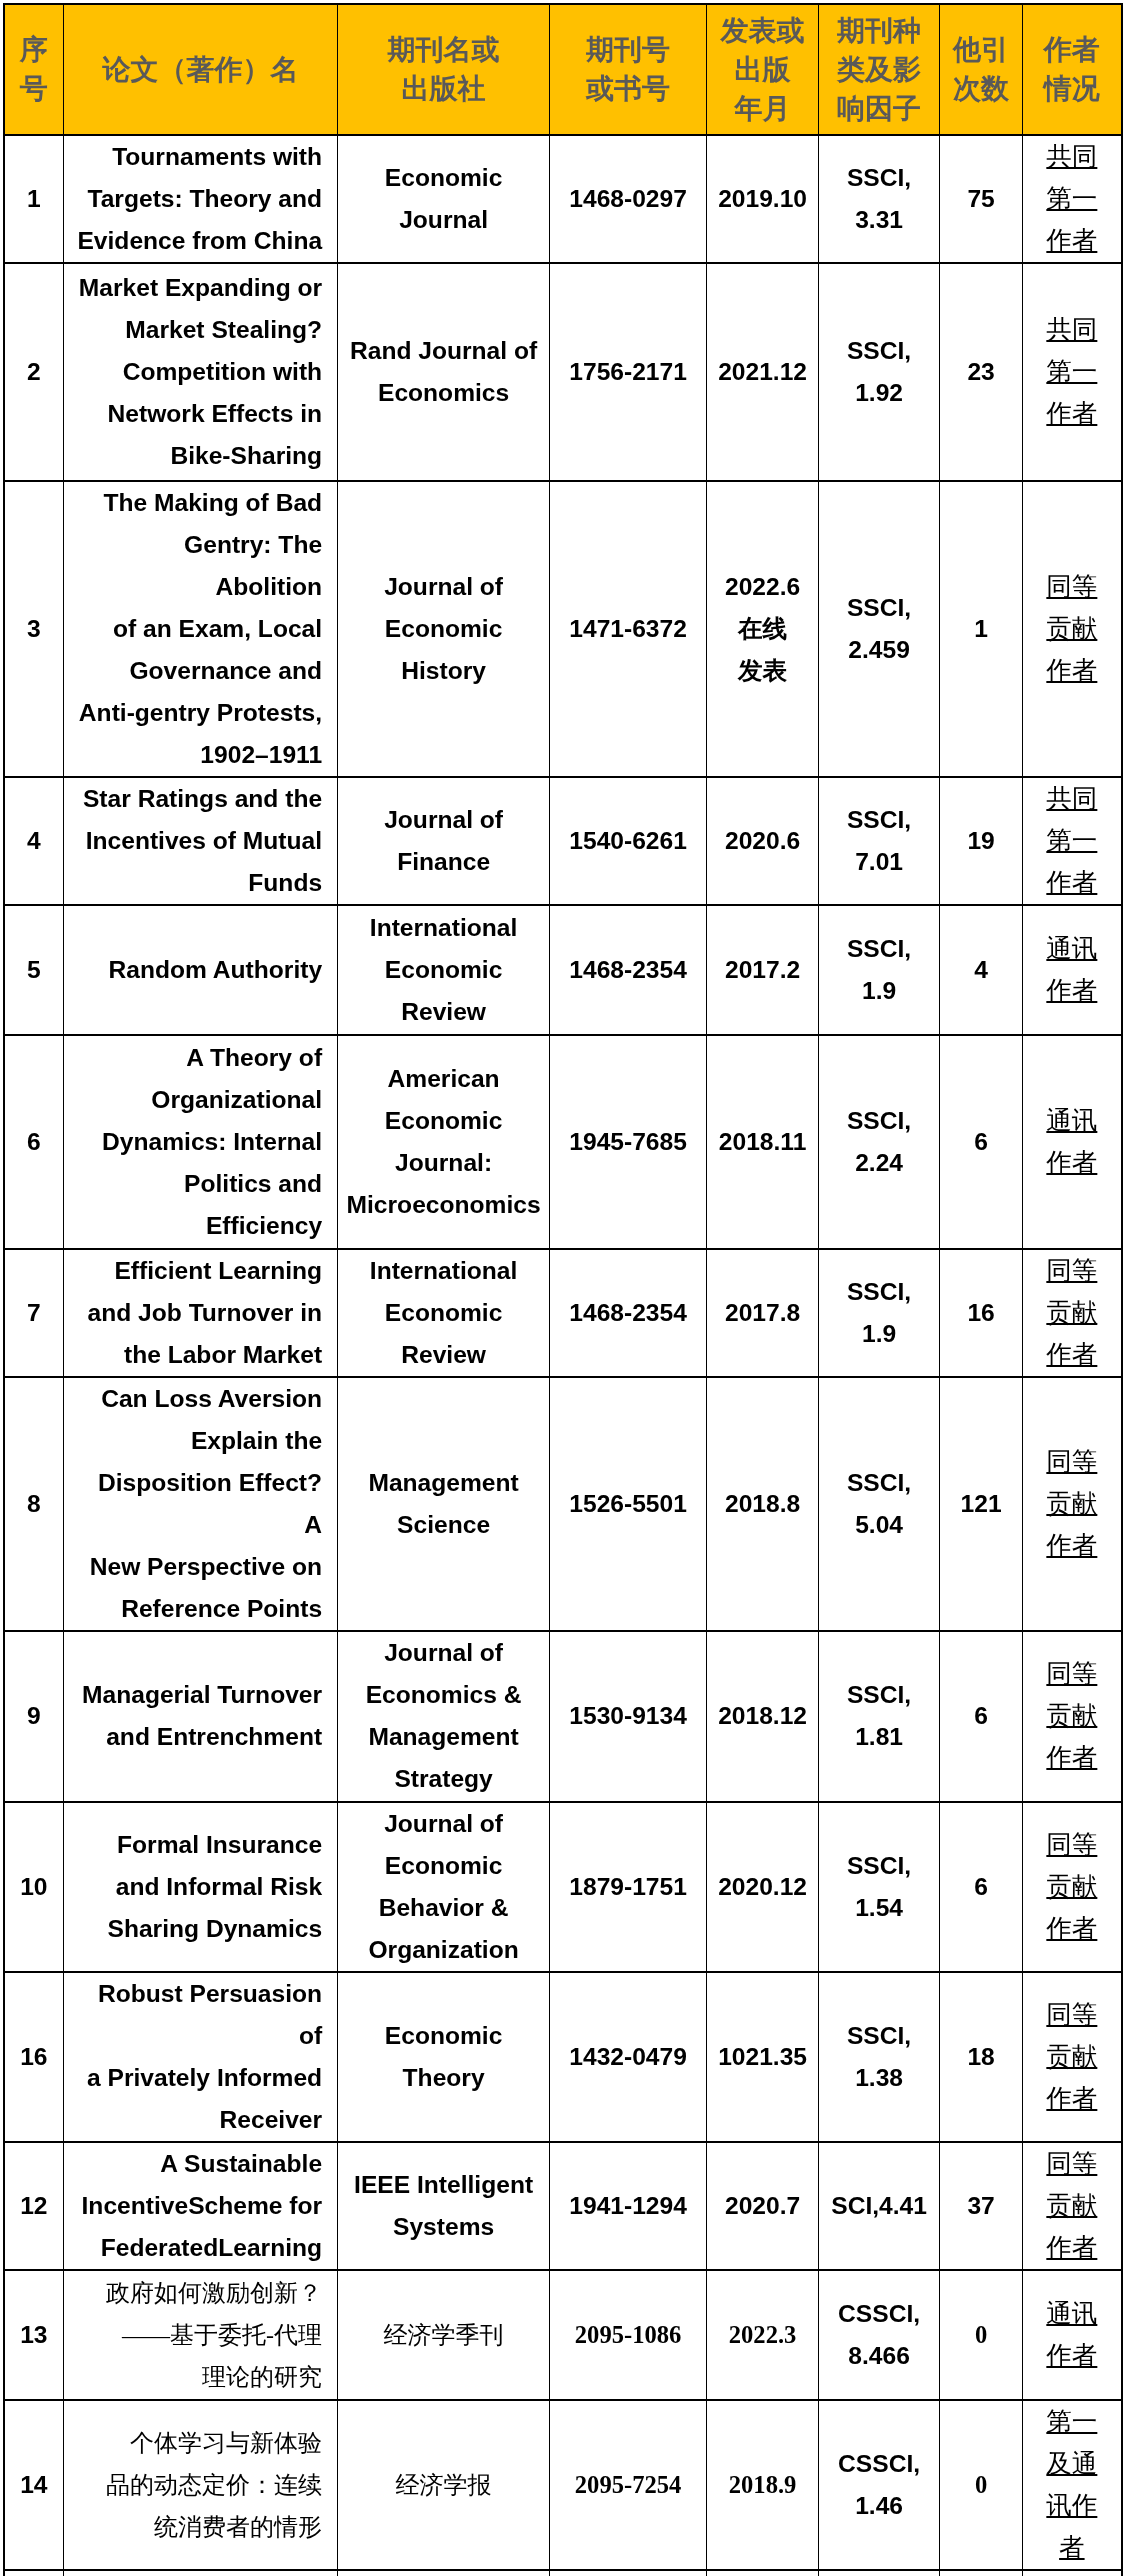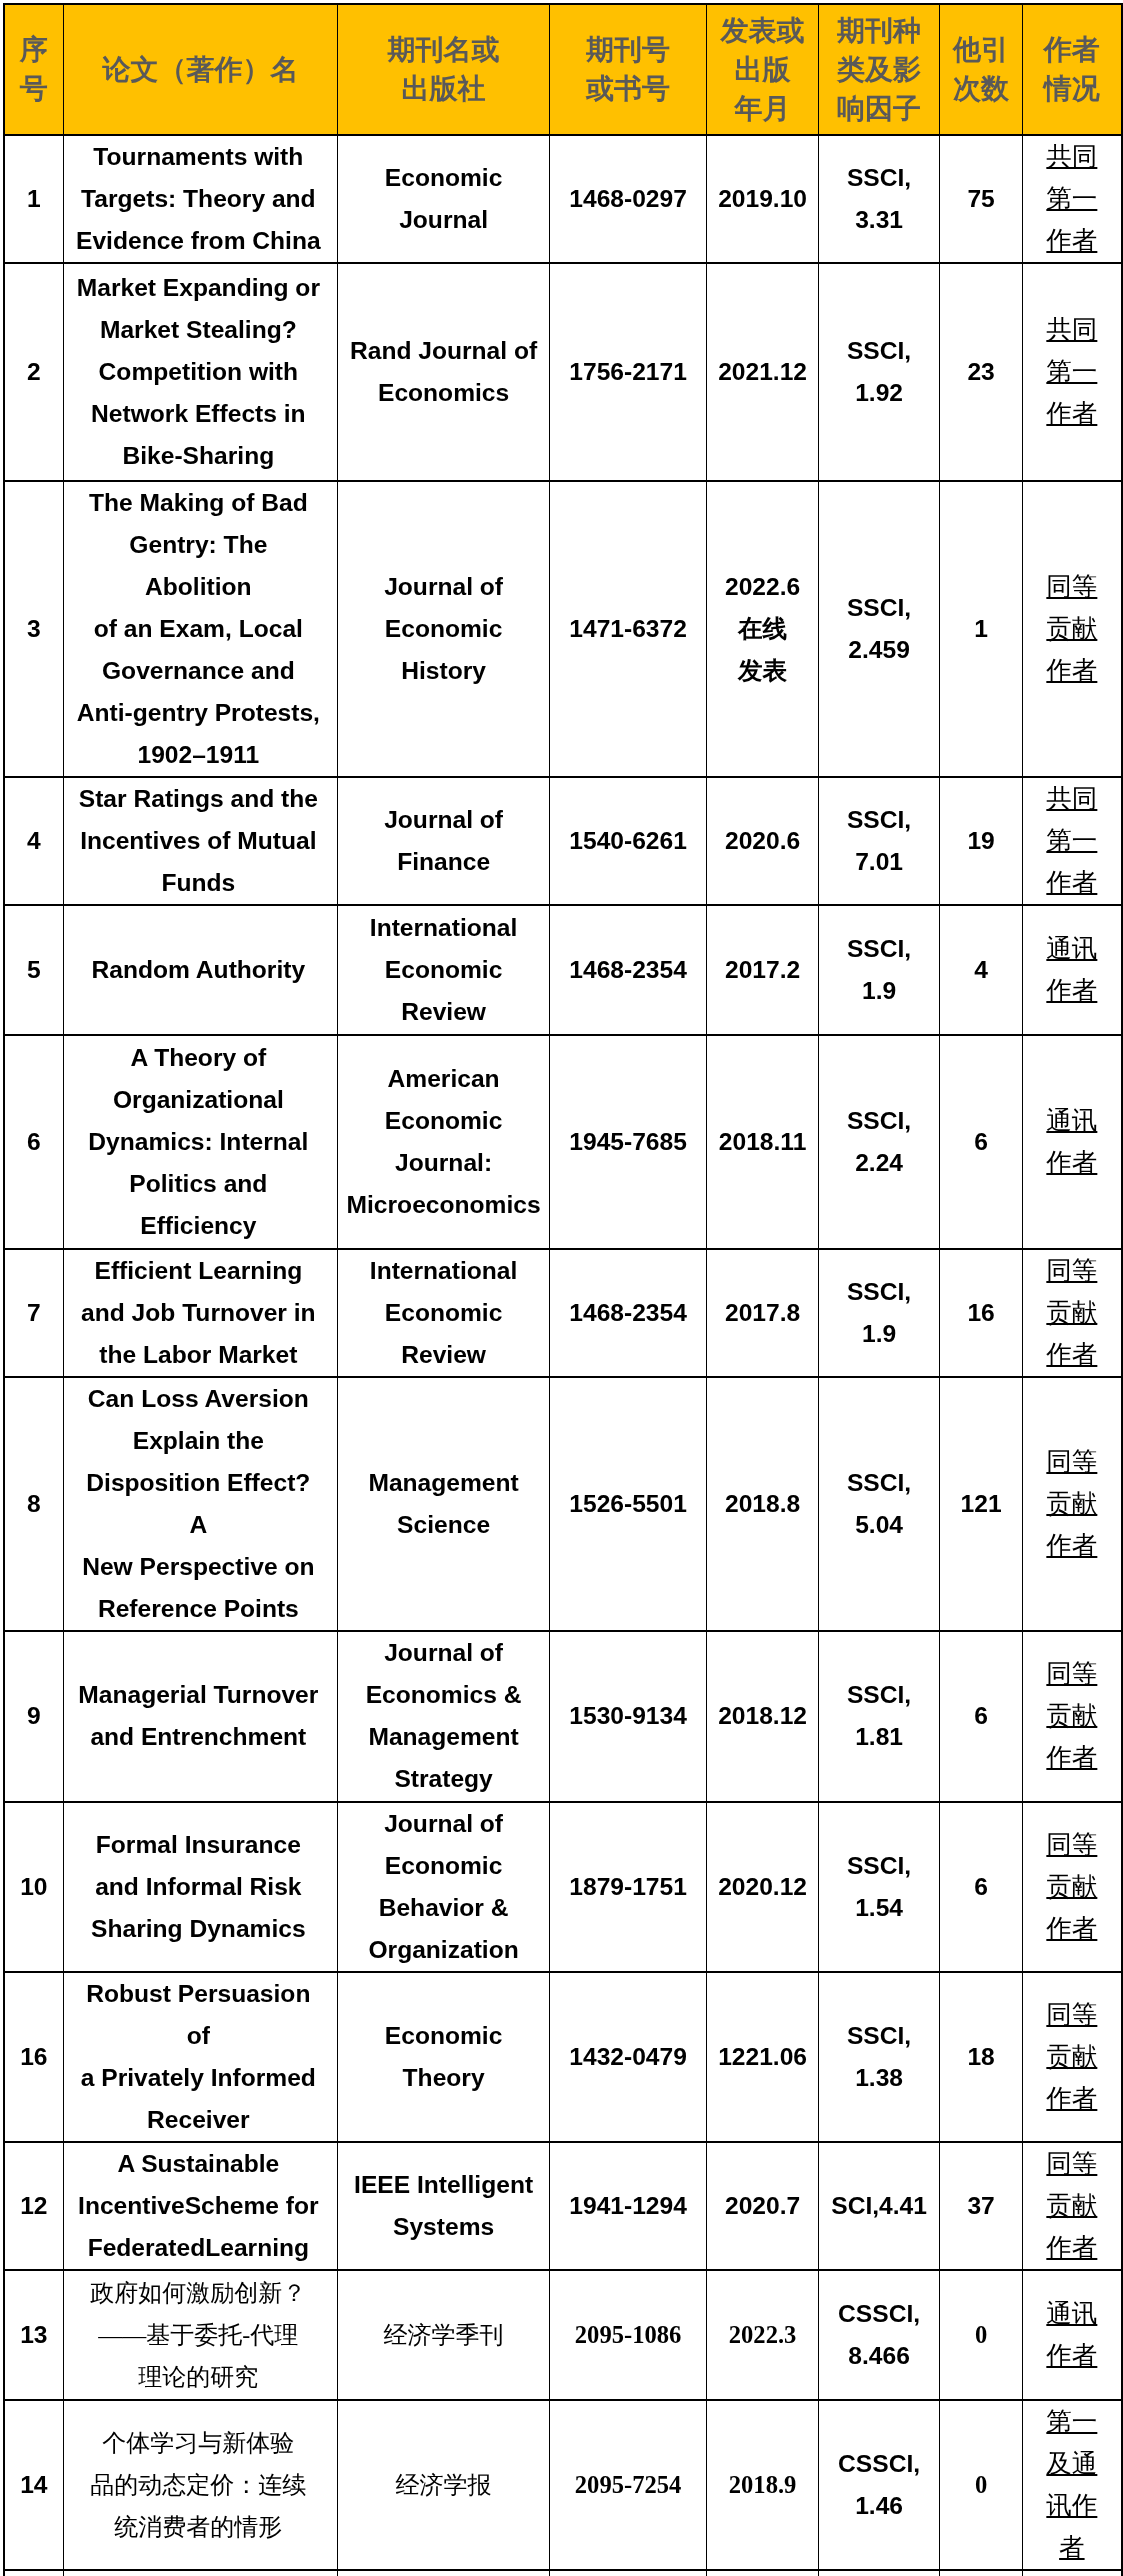--- a/index.html
+++ b/index.html
@@ -36,21 +36,21 @@
     text-align:center;
   }
   td{
     color:var(--body-text);
     font-family:"Liberation Sans","DejaVu Sans",sans-serif;
     font-weight:bold;
     font-size:24.6px;
     line-height:42px;
     text-align:center;
   }
-  td.c-title{text-align:center;padding-left:10.5px;padding-right:15px;}
+  td.c-title{text-align:right;padding-left:10.5px;padding-right:15px;}
   
   tr.row-cn td.c-title,
   tr.row-cn td.c-journal{
     font-family:"Liberation Serif","DejaVu Serif",serif;
     font-weight:normal;
     font-size:24px;
   }
   tr.row-cn td.c-issn,
   tr.row-cn td.c-date,
   tr.row-cn td.c-citations{
@@ -276,21 +276,21 @@
 作者</td>
       </tr>
       <tr class="row-en" style="height: 132px;">
         <td class="c-no">16</td>
         <td class="c-title">Robust Persuasion of
 a Privately Informed
 Receiver</td>
         <td class="c-journal">Economic
 Theory</td>
         <td class="c-issn">1432-0479</td>
-        <td class="c-date">1221.06</td>
+        <td class="c-date">1021.35</td>
         <td class="c-index">SSCI,
 1.38</td>
         <td class="c-citations">18</td>
         <td class="c-author">同等
 贡献
 作者</td>
       </tr>
       <tr class="row-en" style="height: 126px;">
         <td class="c-no">12</td>
         <td class="c-title">A Sustainable

